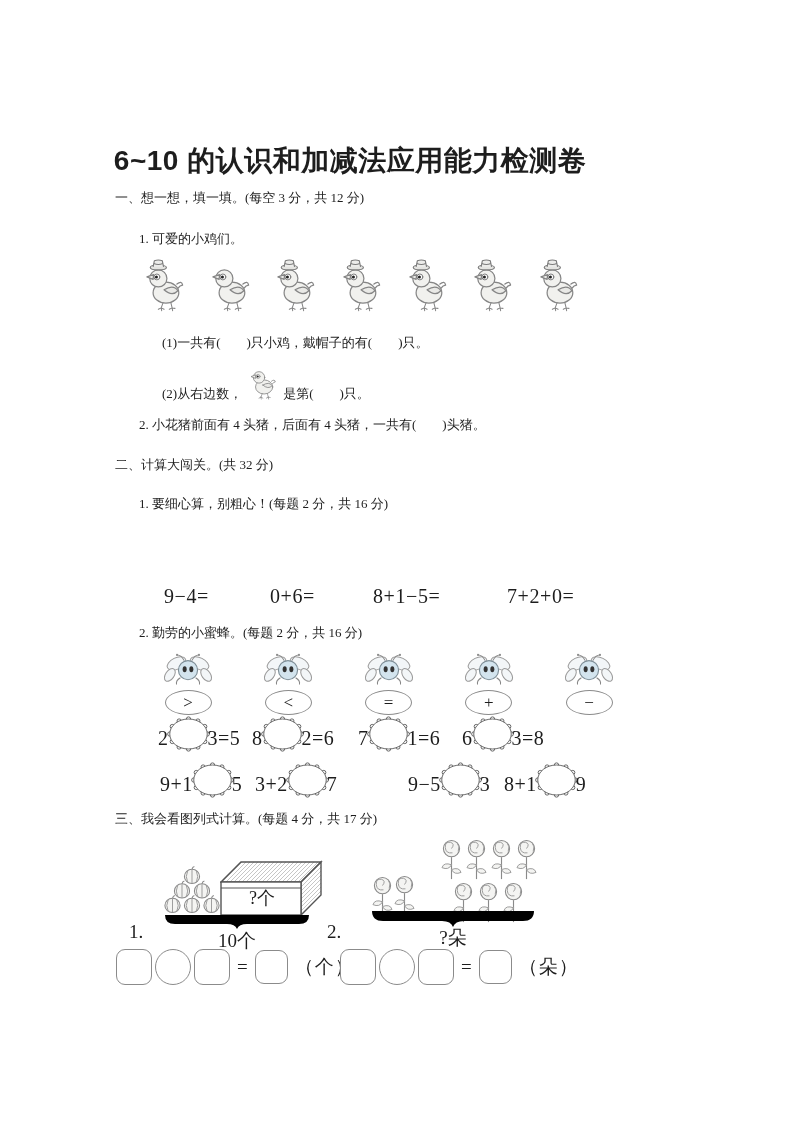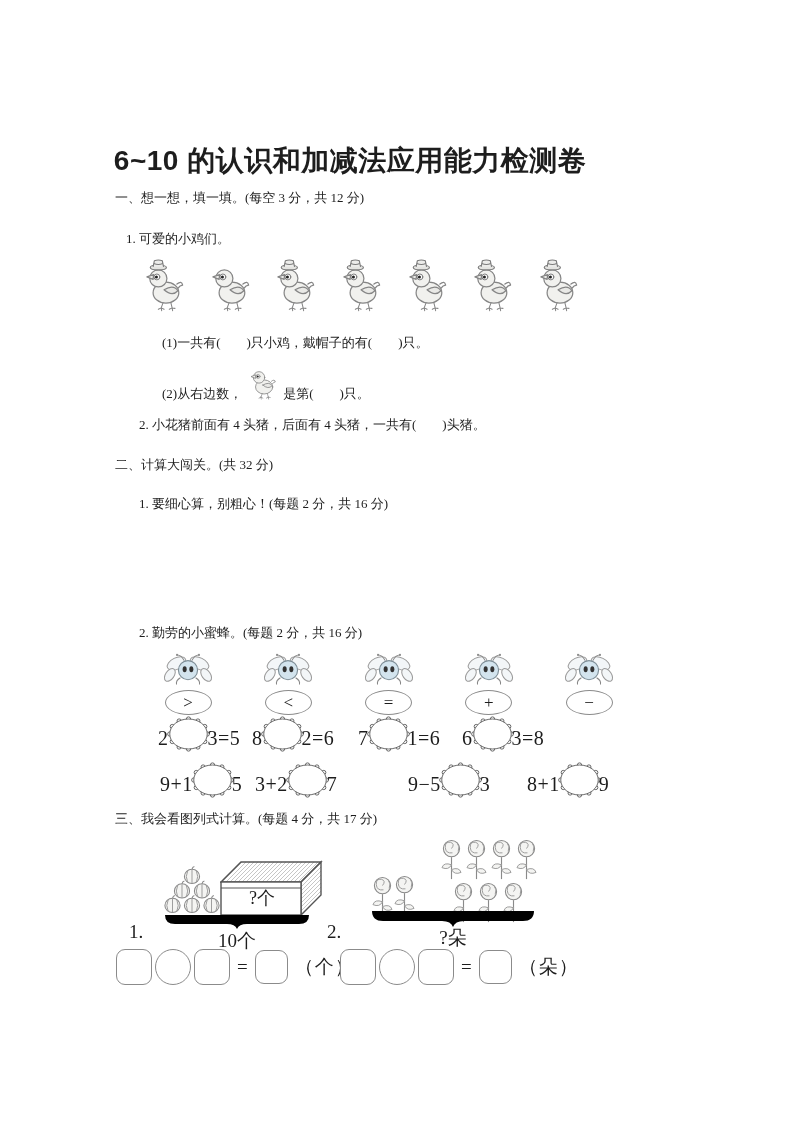--- a/index.html
+++ b/index.html
@@ -118,21 +118,21 @@
       <path d="M17,4 Q20,8 18,13" fill="none" stroke="#999" stroke-width="1"></path>
     </symbol>
   </defs>
 </svg>
 
 <div class="page">
 
   <div class="abs title">6~10 的认识和加减法应用能力检测卷</div>
 
   <div class="abs h" style="left:115px;top:189px">一、想一想，填一填。(每空 3 分，共 12 分)</div>
-  <div class="abs sub" style="left:126px;top:230px">1. 可爱的小鸡们。</div>
+  <div class="abs sub" style="left:139px;top:230px">1. 可爱的小鸡们。</div>
 
   <div class="abs chick-row">
       <svg viewBox="0 0 42 58" class="chick">
         <use href="#chick-hat"></use>
       </svg>
       <svg viewBox="0 0 42 58" class="chick">
         <use href="#chick-plain"></use>
       </svg>
       <svg viewBox="0 0 42 58" class="chick">
         <use href="#chick-hat"></use>
@@ -159,20 +159,26 @@
         <use href="#chick-plain"></use>
       </svg>
     <span class="sub">是第(　　)只。</span>
   </div>
 
   <div class="abs sub" style="left:139px;top:416px">2. 小花猪前面有 4 头猪，后面有 4 头猪，一共有(　　)头猪。</div>
 
   <div class="abs h" style="left:115px;top:456px">二、计算大闯关。(共 32 分)</div>
   <div class="abs sub" style="left:139px;top:495px">1. 要细心算，别粗心！(每题 2 分，共 16 分)</div>
 
+  <div class="abs mrow" style="top:585px">
+    <span class="mc1">9−4=</span>
+    <span class="mc2">0+6=</span>
+    <span class="mc3">8+1−5=</span>
+    <span>7+2+0=</span>
+  </div>
 
   <div class="abs sub" style="left:139px;top:624px">2. 勤劳的小蜜蜂。(每题 2 分，共 16 分)</div>
 
   <div class="abs bees">
     <div class="bee">
       <svg viewBox="0 0 56 44">
           <use href="#bee"></use>
         </svg>
       <div class="bee-oval">
           <span>&gt;</span>
@@ -255,21 +261,21 @@
       </svg>
     <span class="tx">7</span>
   </div>
   <div class="abs oveq" style="left:408px;top:761px">
     <span class="tx">9−5</span>
     <svg class="sc" viewBox="0 0 72 60">
         <use href="#scallop"></use>
       </svg>
     <span class="tx">3</span>
   </div>
-  <div class="abs oveq" style="left:527px;top:761px">
+  <div class="abs oveq" style="left:504px;top:761px">
     <span class="tx">8+1</span>
     <svg class="sc" viewBox="0 0 72 60">
         <use href="#scallop"></use>
       </svg>
     <span class="tx">9</span>
   </div>
 
   <div class="abs h" style="left:115px;top:810px">三、我会看图列式计算。(每题 4 分，共 17 分)</div>
 
   <svg class="abs" style="left:163px;top:865px;width:60px;height:50px" viewBox="0 0 60 50">

